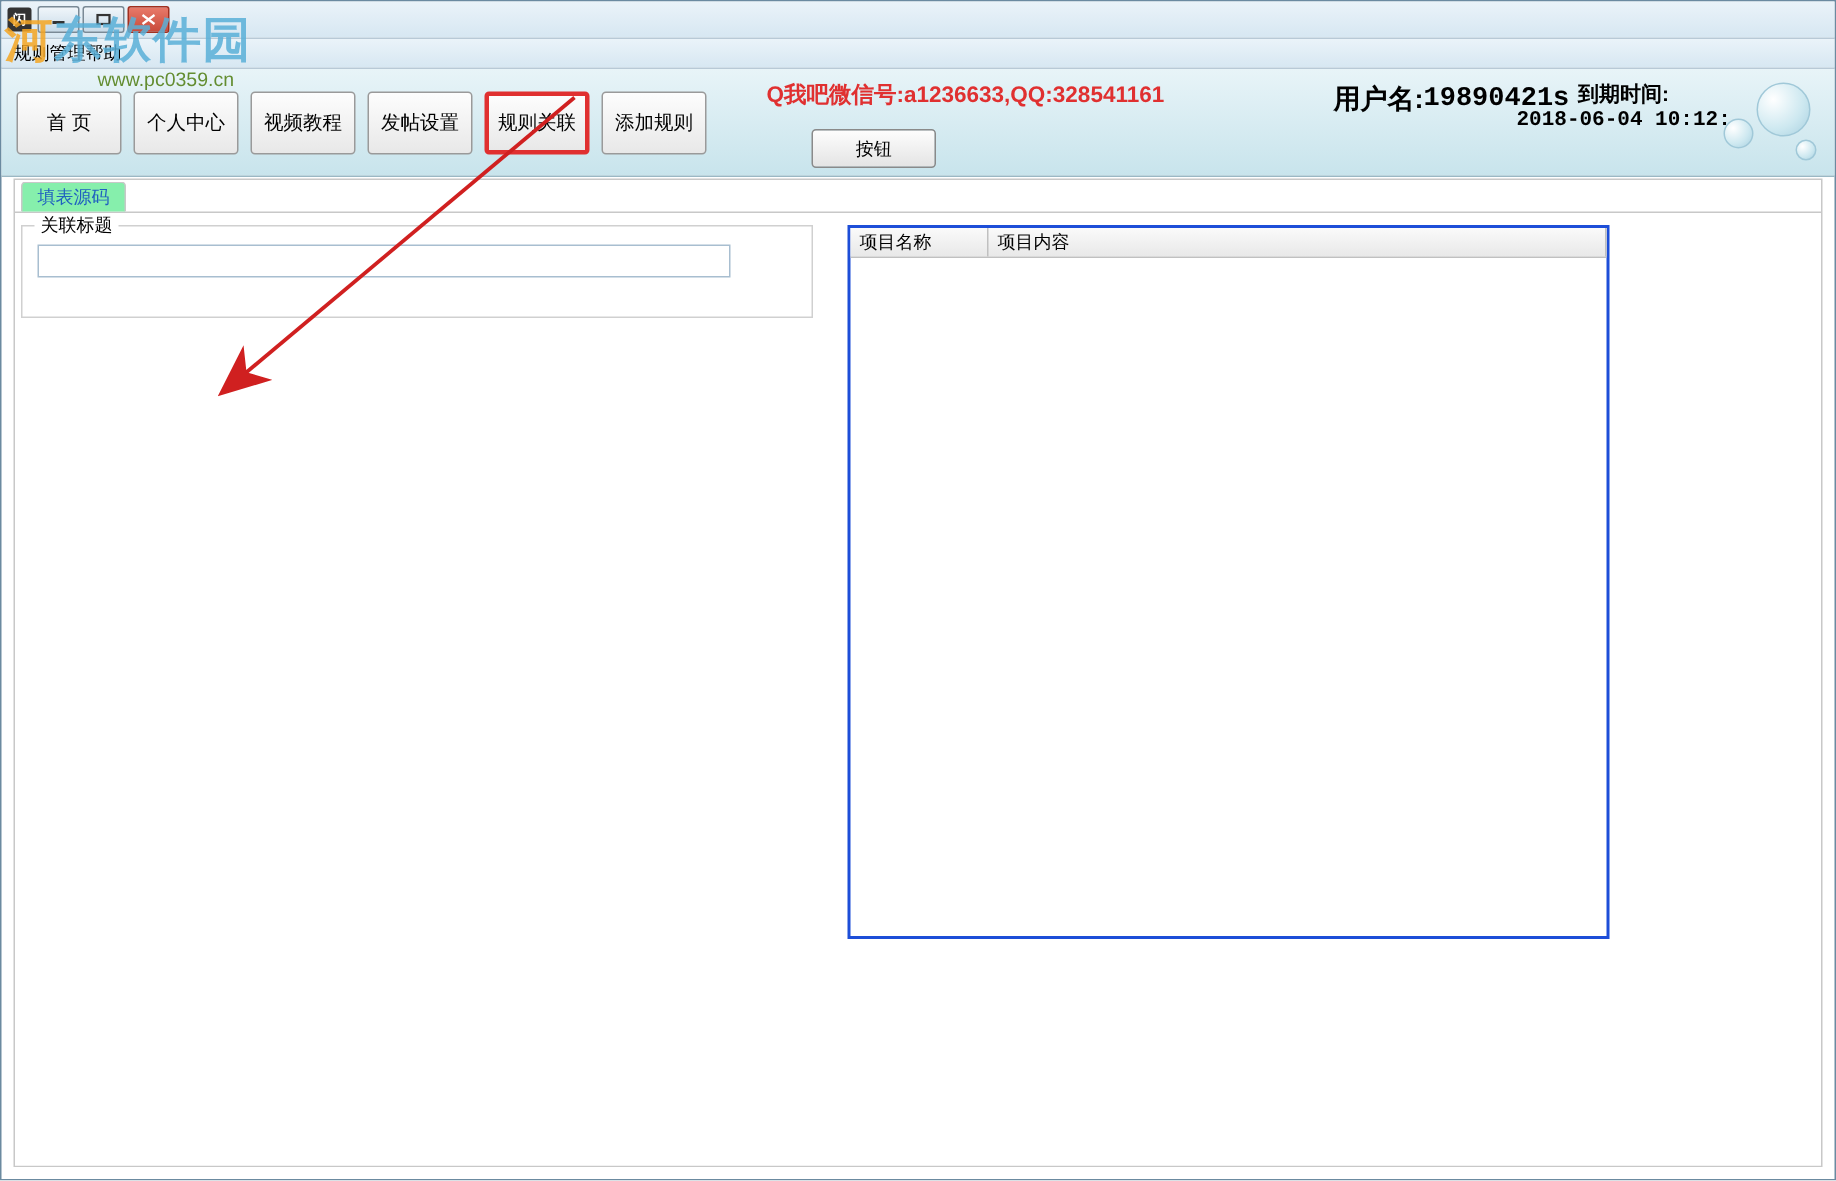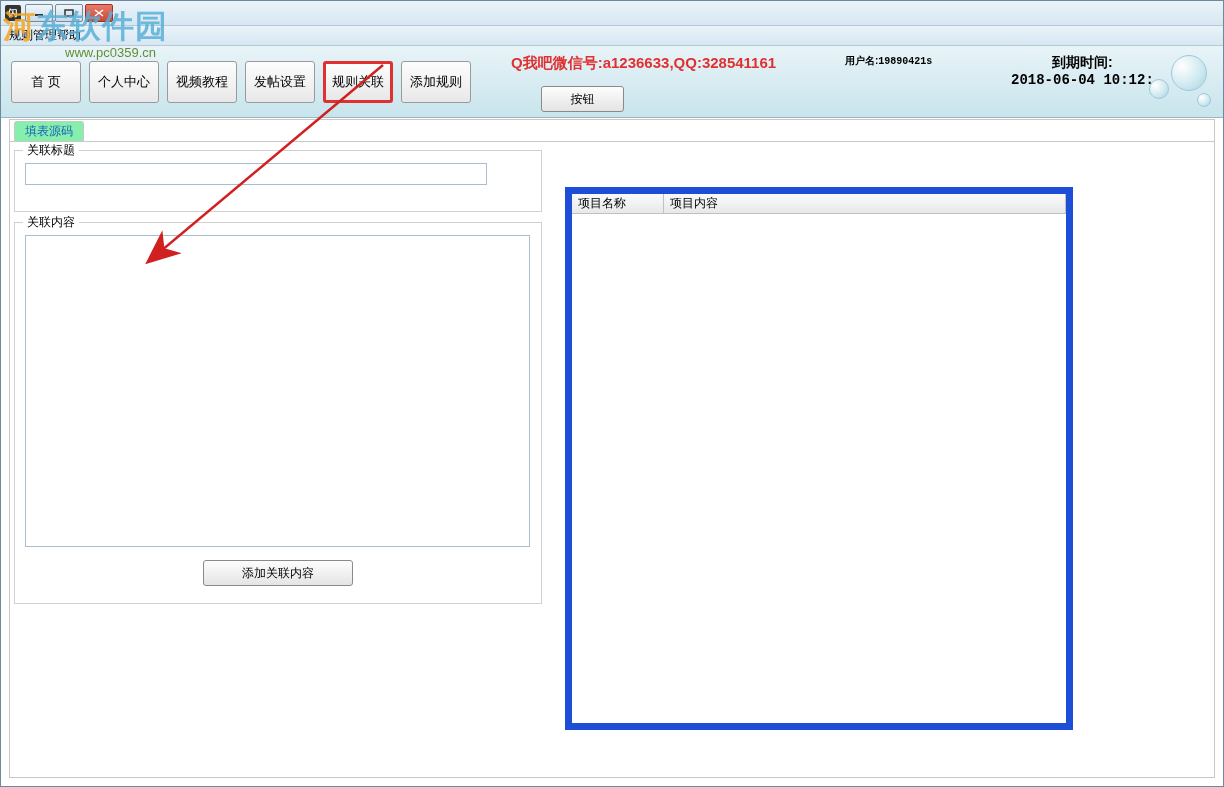--- a/index.html
+++ b/index.html
@@ -24,21 +24,21 @@
 
 .toolbar { height: 72px; background: linear-gradient(#e8f4f8, #c8e4ec); border-bottom: 1px solid #9ab8c4; display: flex; align-items: center; padding: 0 10px; position: relative; }
 .toolbar-left { display: flex; gap: 8px; }
 .tb-btn { width: 70px; height: 42px; background: linear-gradient(#fdfdfd, #e8e8e8); border: 1px solid #9a9a9a; border-radius: 3px; display: flex; align-items: center; justify-content: center; font-size: 13px; cursor: pointer; }
 .tb-btn.highlighted { border: 3px solid #e03030; }
 .decoration { position: absolute; right: 10px; top: 5px; width: 80px; height: 60px; }
 .bubble { position: absolute; background: radial-gradient(circle at 30% 30%, #fff, #cde8f0 60%, #a8d0e0); border-radius: 50%; border: 1px solid #a0c8d8; }
 
 .info-bar { position: absolute; display: flex; align-items: center; }
 .info-promo { top: 8px; left: 510px; font-size: 15px; font-weight: bold; color: #e03030; }
-.info-user { top: 8px; left: 844px; font-size: 10px; font-weight: bold; color: #000; justify-content: flex-end; }
+.info-user { top: 8px; left: 888px; font-size: 18px; font-weight: bold; color: #000; justify-content: flex-end; }
 .info-user .val { font-family: "Courier New", monospace; }
 .info-expire { top: 8px; left: 1010px; font-size: 14px; font-weight: bold; color: #000; flex-direction: column; }
 .info-expire .val { font-family: "Courier New", monospace; }
 
 .sub-btn { position: absolute; top: 40px; left: 540px; width: 83px; height: 26px; background: linear-gradient(#fdfdfd, #e4e4e4); border: 1px solid #8a8a8a; border-radius: 3px; display: flex; align-items: center; justify-content: center; font-size: 12px; cursor: pointer; }
 
 .content-area { position: absolute; top: 118px; left: 8px; right: 8px; bottom: 8px; border: 1px solid #c8c8c8; background: #fff; }
 .tab-strip { height: 22px; display: flex; align-items: flex-end; padding-left: 4px; border-bottom: 1px solid #c8c8c8; background: #fff; }
 .tab { height: 20px; padding: 0 10px; border: 1px solid #c8c8c8; border-bottom: none; background: #86efac; font-size: 12px; color: #2060c0; display: flex; align-items: center; border-radius: 3px 3px 0 0; cursor: pointer; }
 
@@ -48,21 +48,21 @@
 .right-col { position: absolute; top: 8px; left: 555px; width: 508px; }
 
 .group { border: 1px solid #d0d0d0; background: #fff; padding: 12px 10px 8px 10px; position: relative; margin-bottom: 10px; }
 .group-label { position: absolute; top: -9px; left: 8px; background: #fff; padding: 0 4px; font-size: 12px; }
 .text-input { width: 462px; height: 22px; border: 1px solid #a8bed0; background: #fff; padding: 2px 4px; }
 .textarea { width: 505px; height: 312px; border: 1px solid #a8bed0; background: #fff; padding: 4px; resize: none; overflow-y: scroll; font-family: inherit; font-size: 12px; }
 .group-assoc-content { height: 382px; }
 
 .add-btn { width: 150px; height: 26px; margin: 10px auto 0; background: linear-gradient(#fdfdfd, #e4e4e4); border: 1px solid #8a8a8a; border-radius: 3px; display: flex; align-items: center; justify-content: center; font-size: 12px; cursor: pointer; }
 
-.table-wrap { border: 7px solid #1d4ed8; height: 543px; background: #fff; margin-top: 37px; }
+.table-wrap { border: 2px solid #1d4ed8; height: 476px; background: #fff; }
 .table-head { display: flex; height: 20px; background: linear-gradient(#fafafa, #e8e8e8); border-bottom: 1px solid #c0c0c0; }
 .th { border-right: 1px solid #c0c0c0; padding: 2px 6px; font-size: 12px; display: flex; align-items: center; }
 .th1 { width: 92px; }
 .th2 { flex: 1; }
 
 .arrow-svg { position: absolute; top: 60px; left: 130px; z-index: 50; pointer-events: none; }
 </style>
 </head>
 <body>
 
@@ -144,25 +144,20 @@
     </div>
 
     <div class="panel-container">
 
       <div class="left-col">
         <div class="group" style="height:62px;">
           <div class="group-label">关联标题</div>
           <input type="text" class="text-input" value="" style="">
         </div>
 
-        <div class="group group-assoc-content">
-          <div class="group-label">关联内容</div>
-          <textarea class="textarea" style=""></textarea>
-          <div class="add-btn">添加关联内容</div>
-        </div>
       </div>
 
       <div class="right-col">
         <div class="table-wrap">
           <div class="table-head">
             <div class="th th1">项目名称</div>
             <div class="th th2">项目内容</div>
           </div>
         </div>
       </div>

